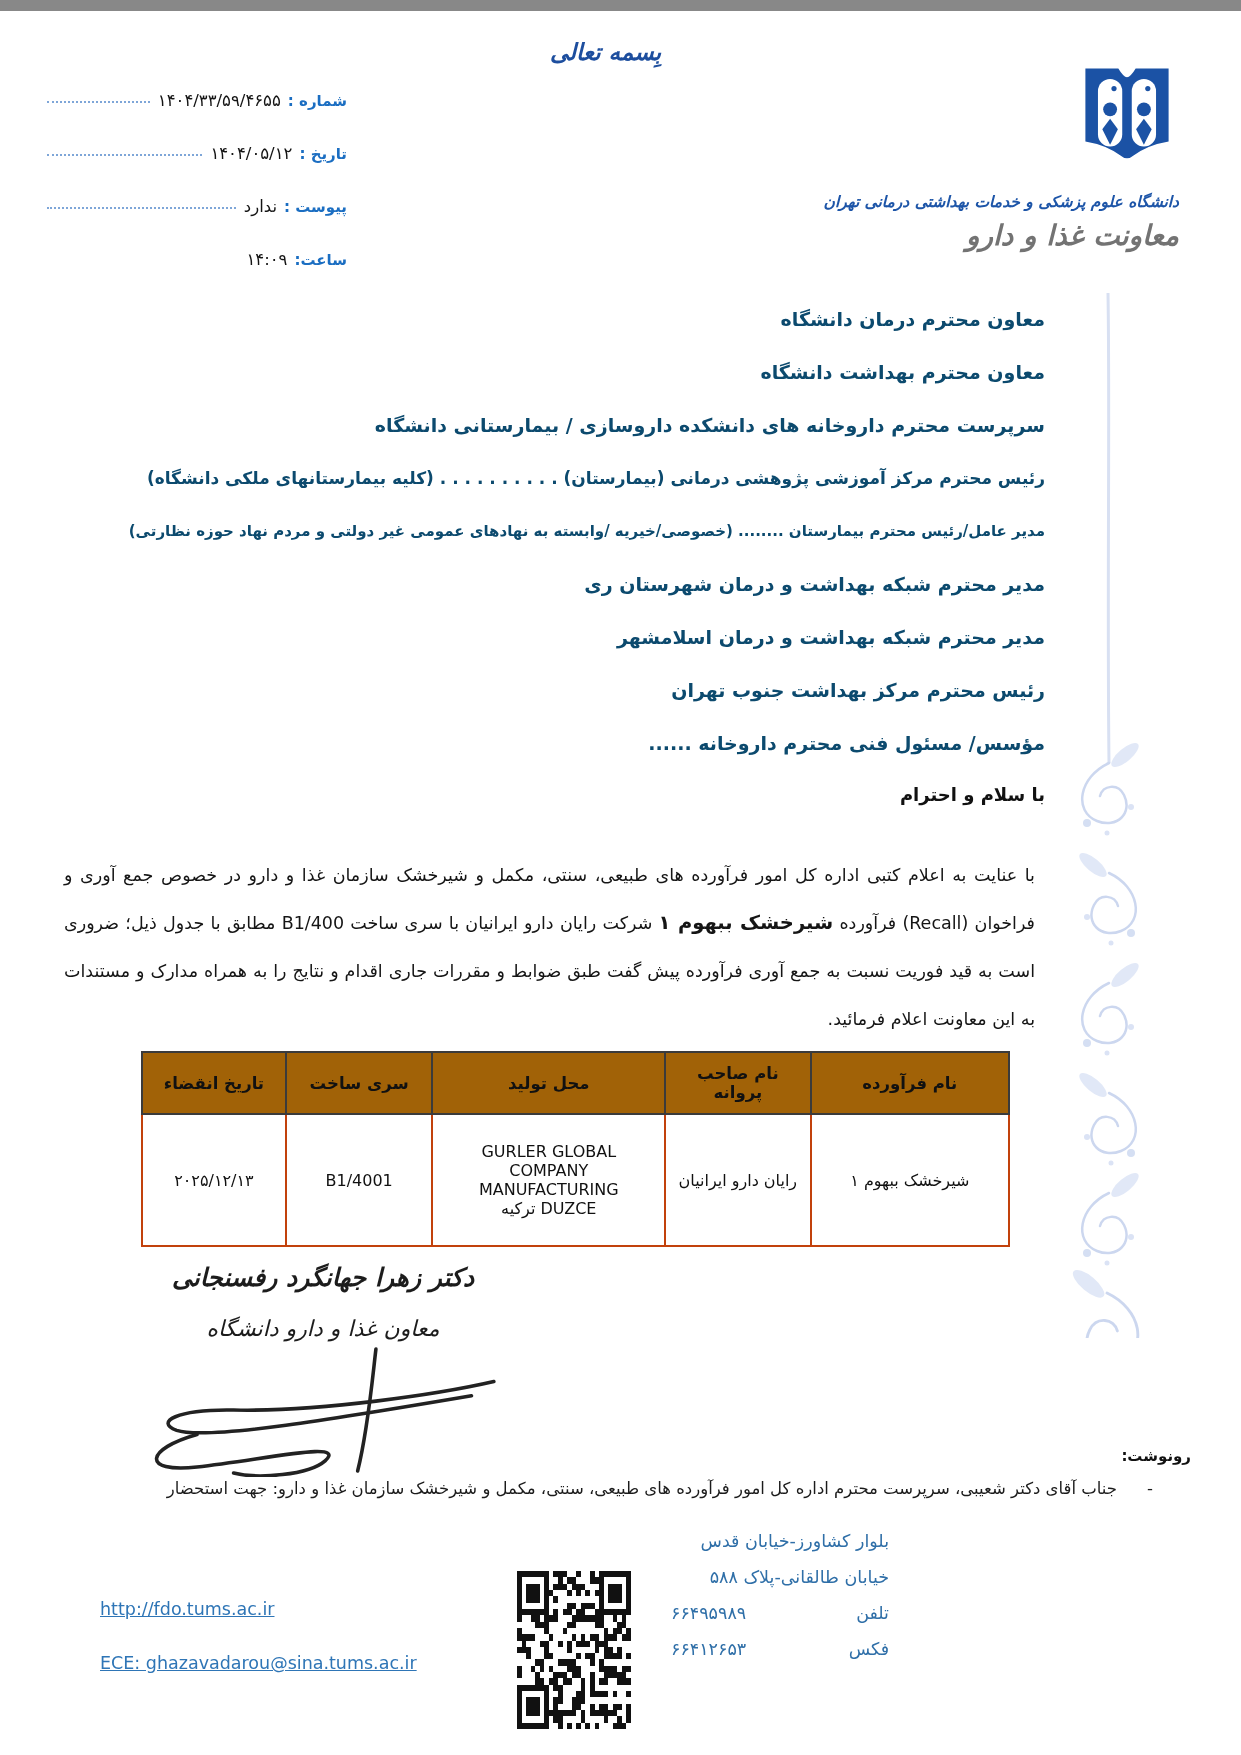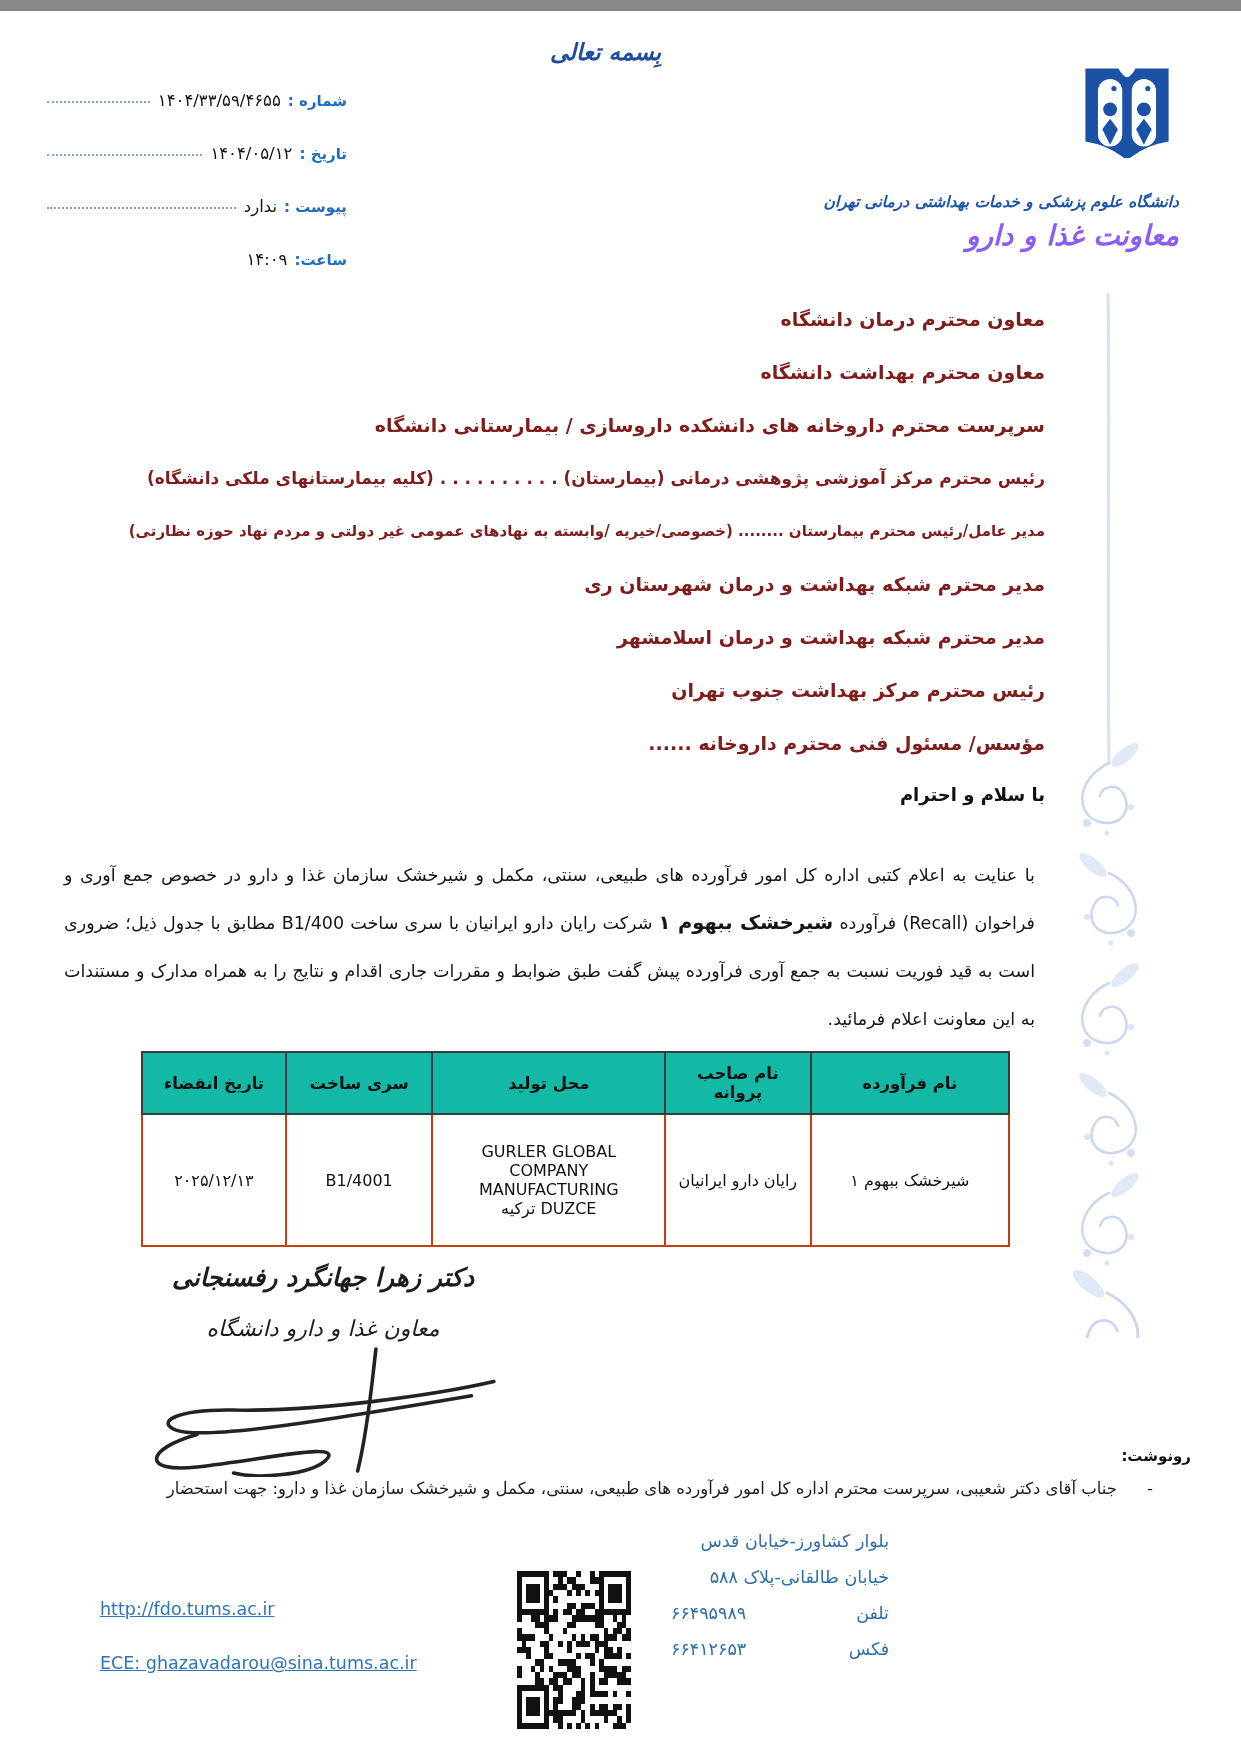--- a/index.html
+++ b/index.html
@@ -7,45 +7,45 @@
         font-family:"DejaVu Sans","Liberation Sans",sans-serif;color:#1a1a1a;overflow:hidden;}
 
   
   .besmele{position:absolute;top:28px;left:0;right:30px;text-align:center;
            font-size:23px;font-weight:bold;font-style:italic;color:#1d4e9e;direction:rtl;}
 
   
   .letterhead{position:absolute;top:46px;right:62px;width:348px;text-align:right;direction:rtl;}
   .logo-wrap{display:inline-block;width:104px;height:122px;}
   .org-name{font-size:15.5px;font-weight:bold;font-style:italic;color:#1d55a8;margin-top:10px;white-space:nowrap;}
-  .dept-name{font-size:28px;font-weight:bold;font-style:italic;color:#8b5cf6;margin-top:8px;}
+  .dept-name{font-size:28px;font-weight:bold;font-style:italic;color:#737373;margin-top:8px;}
 
   
   .meta{position:absolute;top:80px;left:45px;width:302px;direction:rtl;}
   .meta-row{display:flex;align-items:baseline;height:24px;margin-bottom:29px;}
   .meta-label{color:#1b6ec2;font-size:15px;font-weight:bold;white-space:nowrap;}
   .meta-value{font-size:16.5px;color:#141414;margin-right:7px;white-space:nowrap;}
   .meta-dots{flex:1;border-bottom:2px dotted #7ea6d8;margin-left:2px;margin-right:8px;transform:translateY(-3px);}
 
   
   .recipients{position:absolute;top:296px;right:196px;left:55px;direction:rtl;text-align:right;}
-  .recipient{font-weight:bold;font-size:19px;line-height:24px;margin-bottom:29px;color:#7f1d1d;}
+  .recipient{font-weight:bold;font-size:19px;line-height:24px;margin-bottom:29px;color:#0c4a6e;}
   .recipient.sz-m{font-size:17px;}
   .recipient.sz-s{font-size:15px;}
   .salutation{font-weight:bold;font-size:18px;color:#111;}
 
   
   .body-par{position:absolute;top:822px;right:206px;left:64px;direction:rtl;text-align:justify;
             font-size:17.5px;line-height:48px;color:#151515;}
   .body-par .emph{font-weight:bold;font-size:19.5px;}
 
   
   .recall-table{position:absolute;top:1040px;left:141px;width:869px;border-collapse:collapse;
                 direction:rtl;text-align:center;}
-  .recall-table th{background:#14b8a6;border:2px solid #3b3b3b;font-size:16.5px;font-weight:bold;
+  .recall-table th{background:#a16207;border:2px solid #3b3b3b;font-size:16.5px;font-weight:bold;
                    padding:11px 4px;color:#111;}
   .recall-table td{border:2px solid #c2410c;font-size:16px;padding:6px 8px;height:118px;color:#111;}
   .cell-pre{white-space:pre-line;}
 
   
   .signature{position:absolute;top:1252px;left:128px;width:390px;text-align:center;direction:rtl;}
   .sig-name{font-size:25px;font-weight:bold;font-style:italic;color:#1c1c1c;}
   .sig-title{font-size:22px;font-weight:normal;font-style:italic;color:#1c1c1c;margin-top:24px;position:relative;z-index:2;}
   .sig-scribble{position:absolute;left:8px;top:78px;width:366px;height:136px;z-index:1;}
 

